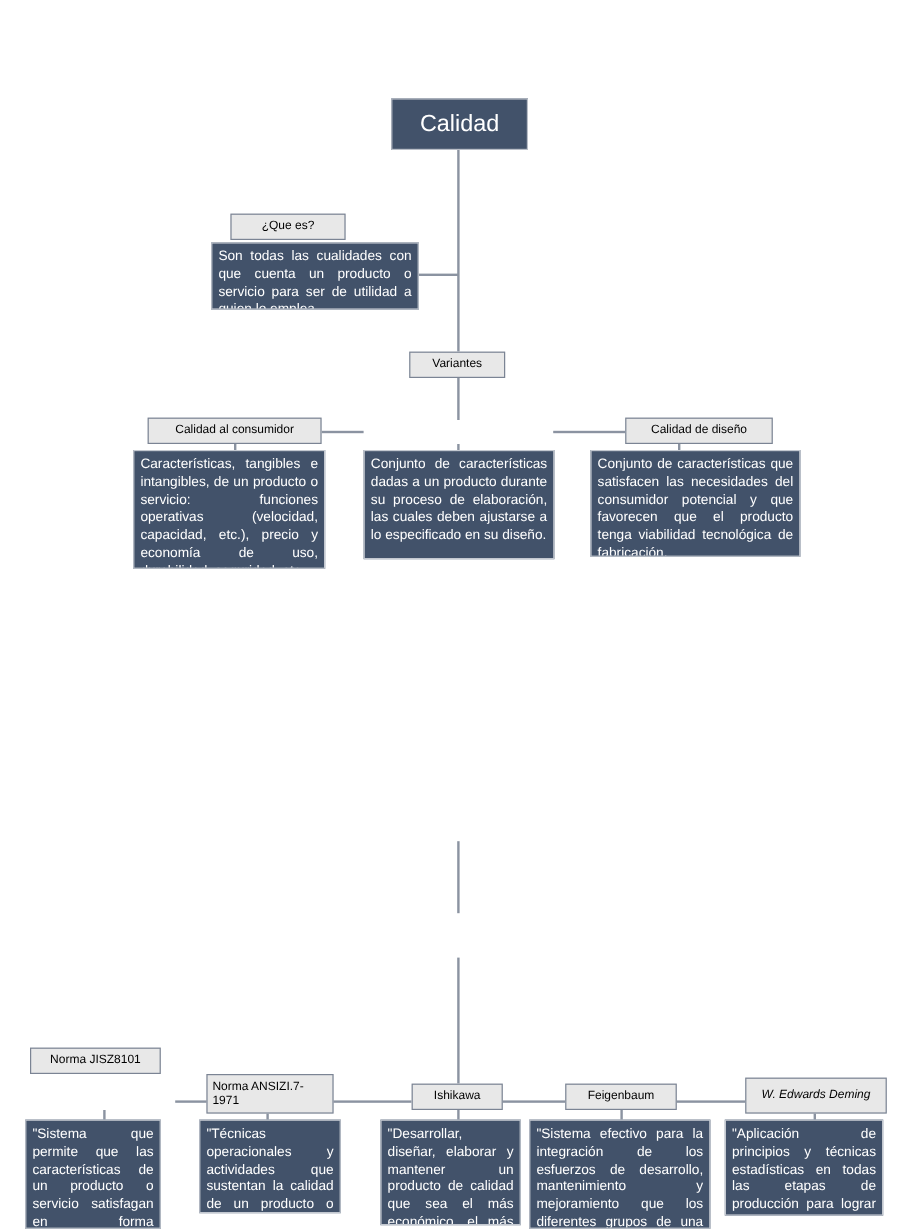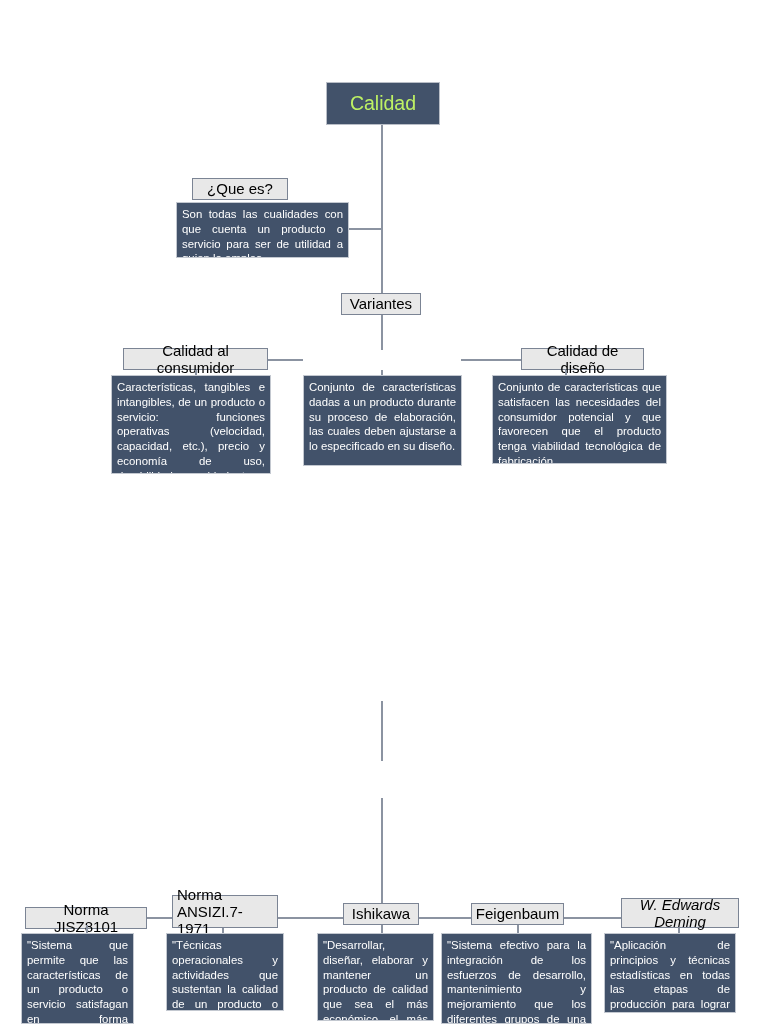--- a/index.html
+++ b/index.html
@@ -11,33 +11,33 @@
     position:relative;
   }
   #canvas{position:absolute;left:0;top:0;width:768px;height:1024px;}
 
   
   .node{position:absolute;box-sizing:border-box;}
 
   .title-box{
     background:#42526a;
     border:1px solid #b9bec7;
-    color:#bef264;
+    color:#ffffff;
     display:flex;align-items:center;justify-content:center;
     text-align:center;
     line-height:1.15;
   }
 
   .label-box{
     background:#e8e8e8;
     border:1px solid #7b8494;
     color:#000000;
     display:flex;align-items:center;justify-content:center;
     text-align:center;
-    font-size:15px;
+    font-size:10px;
     line-height:1.15;
     padding:2px 4px;
   }
   .label-box.lefttop{
     align-items:center;justify-content:flex-start;
     text-align:left;
   }
 
   .text-box{
     background:#42526a;
@@ -105,21 +105,21 @@
   <div class="v-line" style="left:381px;top:701px;height:60px;"></div>
 
 
   <div class="v-line" style="left:381px;top:798px;height:105px;"></div>
 
   <div class="h-line" style="left:146px;top:917px;width:36px;"></div>
   <div class="h-line" style="left:277px;top:917px;width:66px;"></div>
   <div class="h-line" style="left:418px;top:917px;width:53px;"></div>
   <div class="h-line" style="left:563px;top:917px;width:58px;"></div>
 
-  <div class="node label-box" style="left:25px;top:907px;width:122px;height:22px;">
+  <div class="node label-box" style="left:25px;top:873px;width:109px;height:22px;">
     <span>Norma JISZ8101</span>
   </div>
   <div class="v-line" style="left:86px;top:925px;height:8px;"></div>
   <div class="node text-box" style="left:21px;top:933px;width:113px;height:91px;">"Sistema que permite que las características de un producto o servicio satisfagan en forma económica los requerimientos del consumidor."</div>
 
   <div class="node label-box lefttop" style="left:172px;top:895px;width:106px;height:33px;">
     <span>Norma  ANSIZI.7-1971</span>
   </div>
   <div class="v-line" style="left:222px;top:928px;height:5px;"></div>
   <div class="node text-box" style="left:166px;top:933px;width:118px;height:78px;">"Técnicas operacionales y actividades que sustentan la calidad de un producto o servicio para satisfacer ciertas necesidades."</div>

